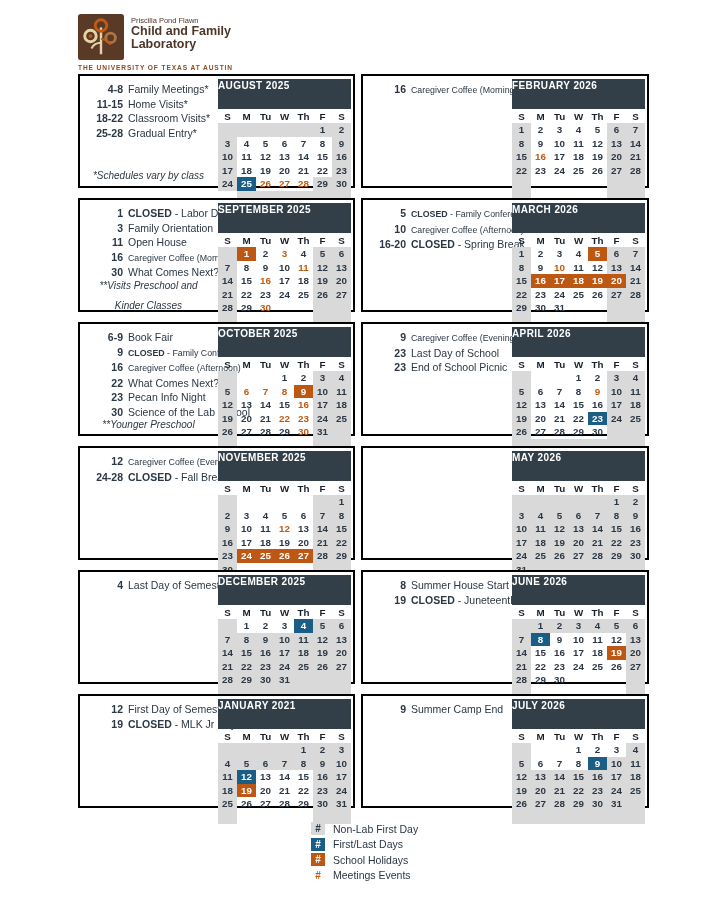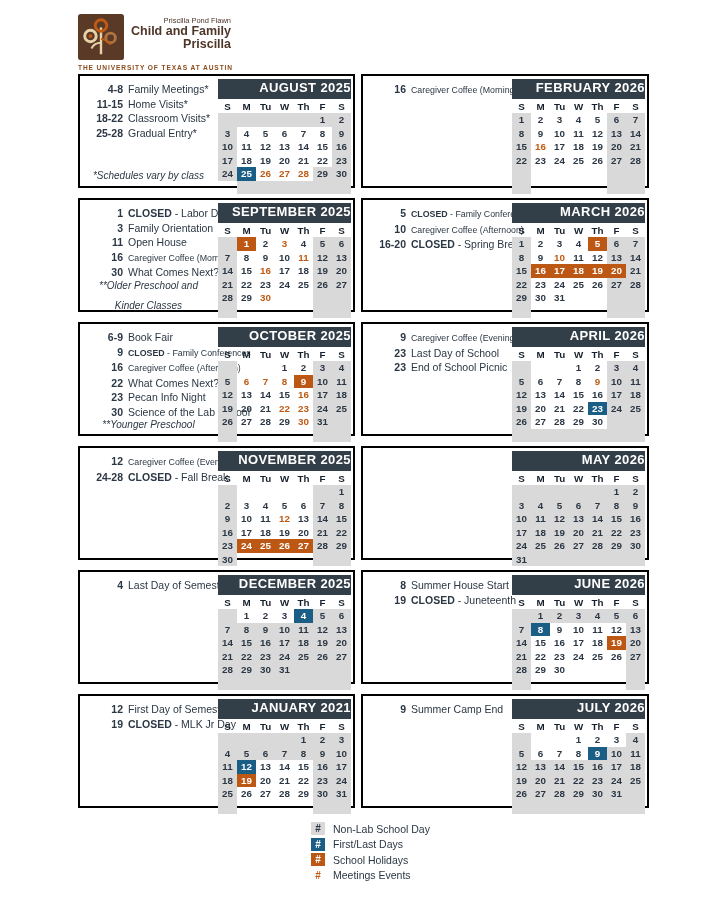--- a/index.html
+++ b/index.html
@@ -4,42 +4,42 @@
 <style>
   html,body{margin:0;padding:0;background:#ffffff;}
   body{width:712px;height:903px;font-family:"Liberation Sans",sans-serif;position:relative;overflow:hidden;}
 
   .page{position:absolute;inset:0;background:#fff;}
 
   
   .header{position:absolute;top:14px;left:78px;width:556px;height:58px;}
   .logo{position:absolute;left:0;top:0;display:flex;align-items:flex-start;}
   .logo svg{display:block;}
-  .logo-text{margin-left:7px;color:var(--brown);padding-top:2px;text-align:right;}
+  .logo-text{margin-left:7px;color:var(--brown);padding-top:2px;}
   .logo-line1{font-size:7.5px;line-height:9px;}
   .logo-line2,.logo-line3{font-size:12.5px;line-height:13px;font-weight:bold;}
   .uni-line{position:absolute;left:0;top:50px;font-size:6.6px;font-weight:bold;letter-spacing:.9px;color:var(--uni);}
   .title-block{position:absolute;left:50%;transform:translateX(-50%);top:11px;text-align:center;width:300px;}
   .cal-main-title{font-size:21px;letter-spacing:2.5px;color:var(--title);font-weight:bold;}
   .cal-year{font-size:14px;font-weight:bold;color:var(--navy);margin-top:5px;letter-spacing:.4px;}
 
   
   .months{position:absolute;top:74px;left:78px;display:grid;grid-template-columns:277px 288px;column-gap:6px;row-gap:10px;}
   .month-box{border:2px solid #000;height:114px;box-sizing:border-box;display:flex;background:#fff;padding:3px 2px 3px 3px;}
   .events{flex:1;display:flex;flex-direction:column;padding-top:3px;padding-right:4px;min-width:0;}
   .ev{display:flex;align-items:baseline;font-size:10.5px;line-height:14.5px;color:var(--text);}
   .ev-day{width:40px;text-align:right;font-weight:bold;flex:none;margin-right:5px;}
   .ev-label{white-space:nowrap;}
   .ev-label b{font-weight:bold;}
   .ev.small .ev-label{font-size:8.8px;}
   .note{font-style:italic;font-size:10px;text-align:center;color:var(--text);margin-top:7px;}
   .note.first{margin-top:auto;margin-bottom:2px;}
 
   .cal{width:133px;flex:none;}
-  .cal-title{background:var(--bar);color:#fff;font-weight:bold;font-size:13px;text-align:right;letter-spacing:.4px;padding:1px 0 4px 0;}
+  .cal-title{background:var(--bar);color:#fff;font-weight:bold;font-size:10px;text-align:left;letter-spacing:.4px;padding:1px 0 18px 0;}
   .dow{display:grid;grid-template-columns:repeat(7,1fr);font-weight:bold;font-size:9.8px;color:#16202b;text-align:center;padding:2px 0 1px 0;}
   .week{display:grid;grid-template-columns:repeat(7,1fr);}
   .cell{font-size:9.8px;font-weight:bold;text-align:center;height:13.5px;line-height:13.5px;color:var(--text);}
   .t-w{background:transparent;}
   .t-g{background:var(--gray);}
   .t-f{background:var(--blue);color:#fff;}
   .t-h{background:var(--orange);color:#fff;}
   .t-s{color:var(--special);}
 
   
@@ -65,21 +65,21 @@
         <circle cx="24" cy="12" r="6" fill="none" stroke="#c05a14" stroke-width="3"></circle>
         <circle cx="13" cy="23" r="6" fill="none" stroke="#e8d3a8" stroke-width="3"></circle>
         <circle cx="13" cy="23" r="2" fill="#c05a14"></circle>
         <circle cx="34" cy="25" r="5" fill="none" stroke="#b0743f" stroke-width="3"></circle>
         <path d="M24 30 Q17 30 14 36" stroke="#e8d3a8" stroke-width="2" fill="none"></path>
         <path d="M24 26 Q31 27 34 32" stroke="#c05a14" stroke-width="2" fill="none"></path>
       </svg>
       <div class="logo-text">
         <div class="logo-line1">Priscilla Pond Flawn</div>
         <div class="logo-line2">Child and Family</div>
-        <div class="logo-line3">Priscilla</div>
+        <div class="logo-line3">Laboratory</div>
       </div>
     </div>
     <div class="uni-line">THE UNIVERSITY OF TEXAS AT AUSTIN</div>
   </div>
 
   <div class="months" id="months">
       <div class="month-box">
         <div class="events">
           <div class="ev">
             <span class="ev-day">4-8</span>
@@ -255,21 +255,21 @@
             <span class="ev-label">Open House</span>
           </div>
           <div class="ev small">
             <span class="ev-day">16</span>
             <span class="ev-label">Caregiver Coffee (Morning)</span>
           </div>
           <div class="ev">
             <span class="ev-day">30</span>
             <span class="ev-label">What Comes Next?**</span>
           </div>
-          <div class="note first">**Older Preschool and</div>
+          <div class="note first">**Visits Preschool and</div>
           <div class="note">Kinder Classes</div>
         </div>
         <div class="cal">
           <div class="cal-title">SEPTEMBER 2025</div>
           <div class="dow">
             <span>S</span>
             <span>M</span>
             <span>Tu</span>
             <span>W</span>
             <span>Th</span>
@@ -1040,21 +1040,21 @@
             <div class="cell t-g"></div>
             <div class="cell t-g"></div>
           </div>
         </div>
       </div>
     </div>
 
   <div class="legend" id="legend">
       <div class="lg-row">
         <span class="lg-swatch sw-nonlab">#</span>
-        <span class="lg-label">Non-Lab School Day</span>
+        <span class="lg-label">Non-Lab First Day</span>
       </div>
       <div class="lg-row">
         <span class="lg-swatch sw-first">#</span>
         <span class="lg-label">First/Last Days</span>
       </div>
       <div class="lg-row">
         <span class="lg-swatch sw-holiday">#</span>
         <span class="lg-label">School Holidays</span>
       </div>
       <div class="lg-row">

